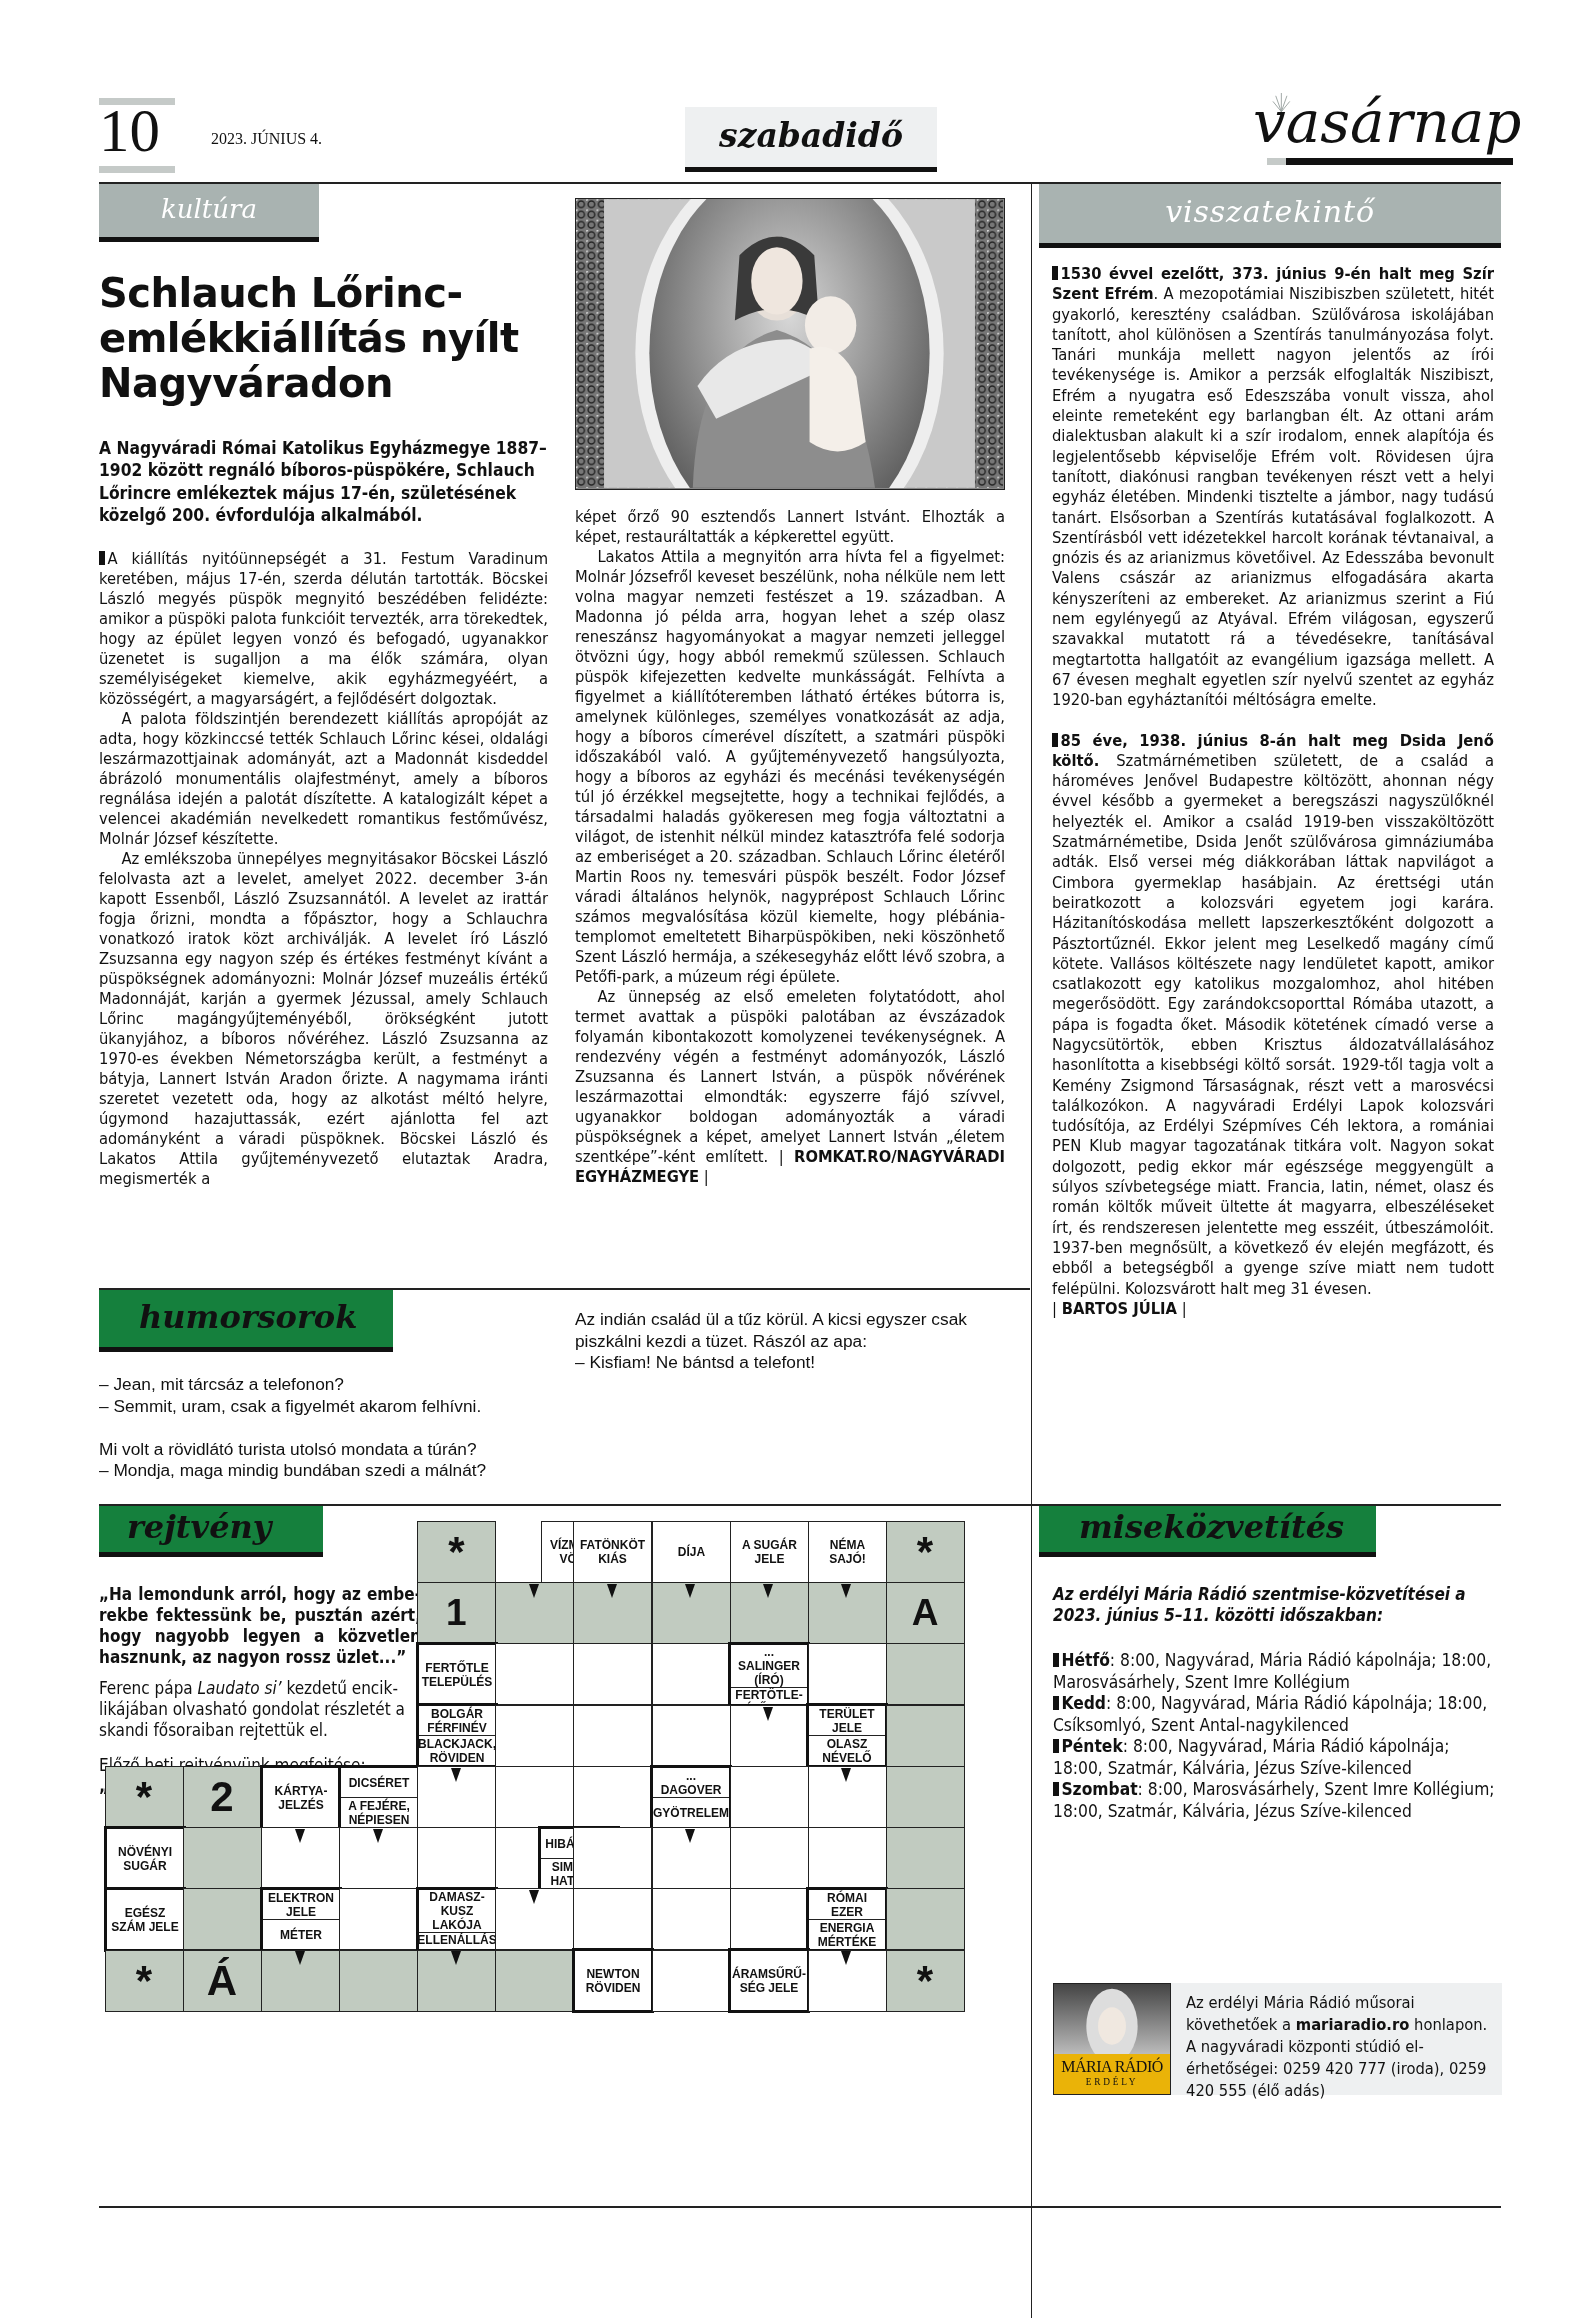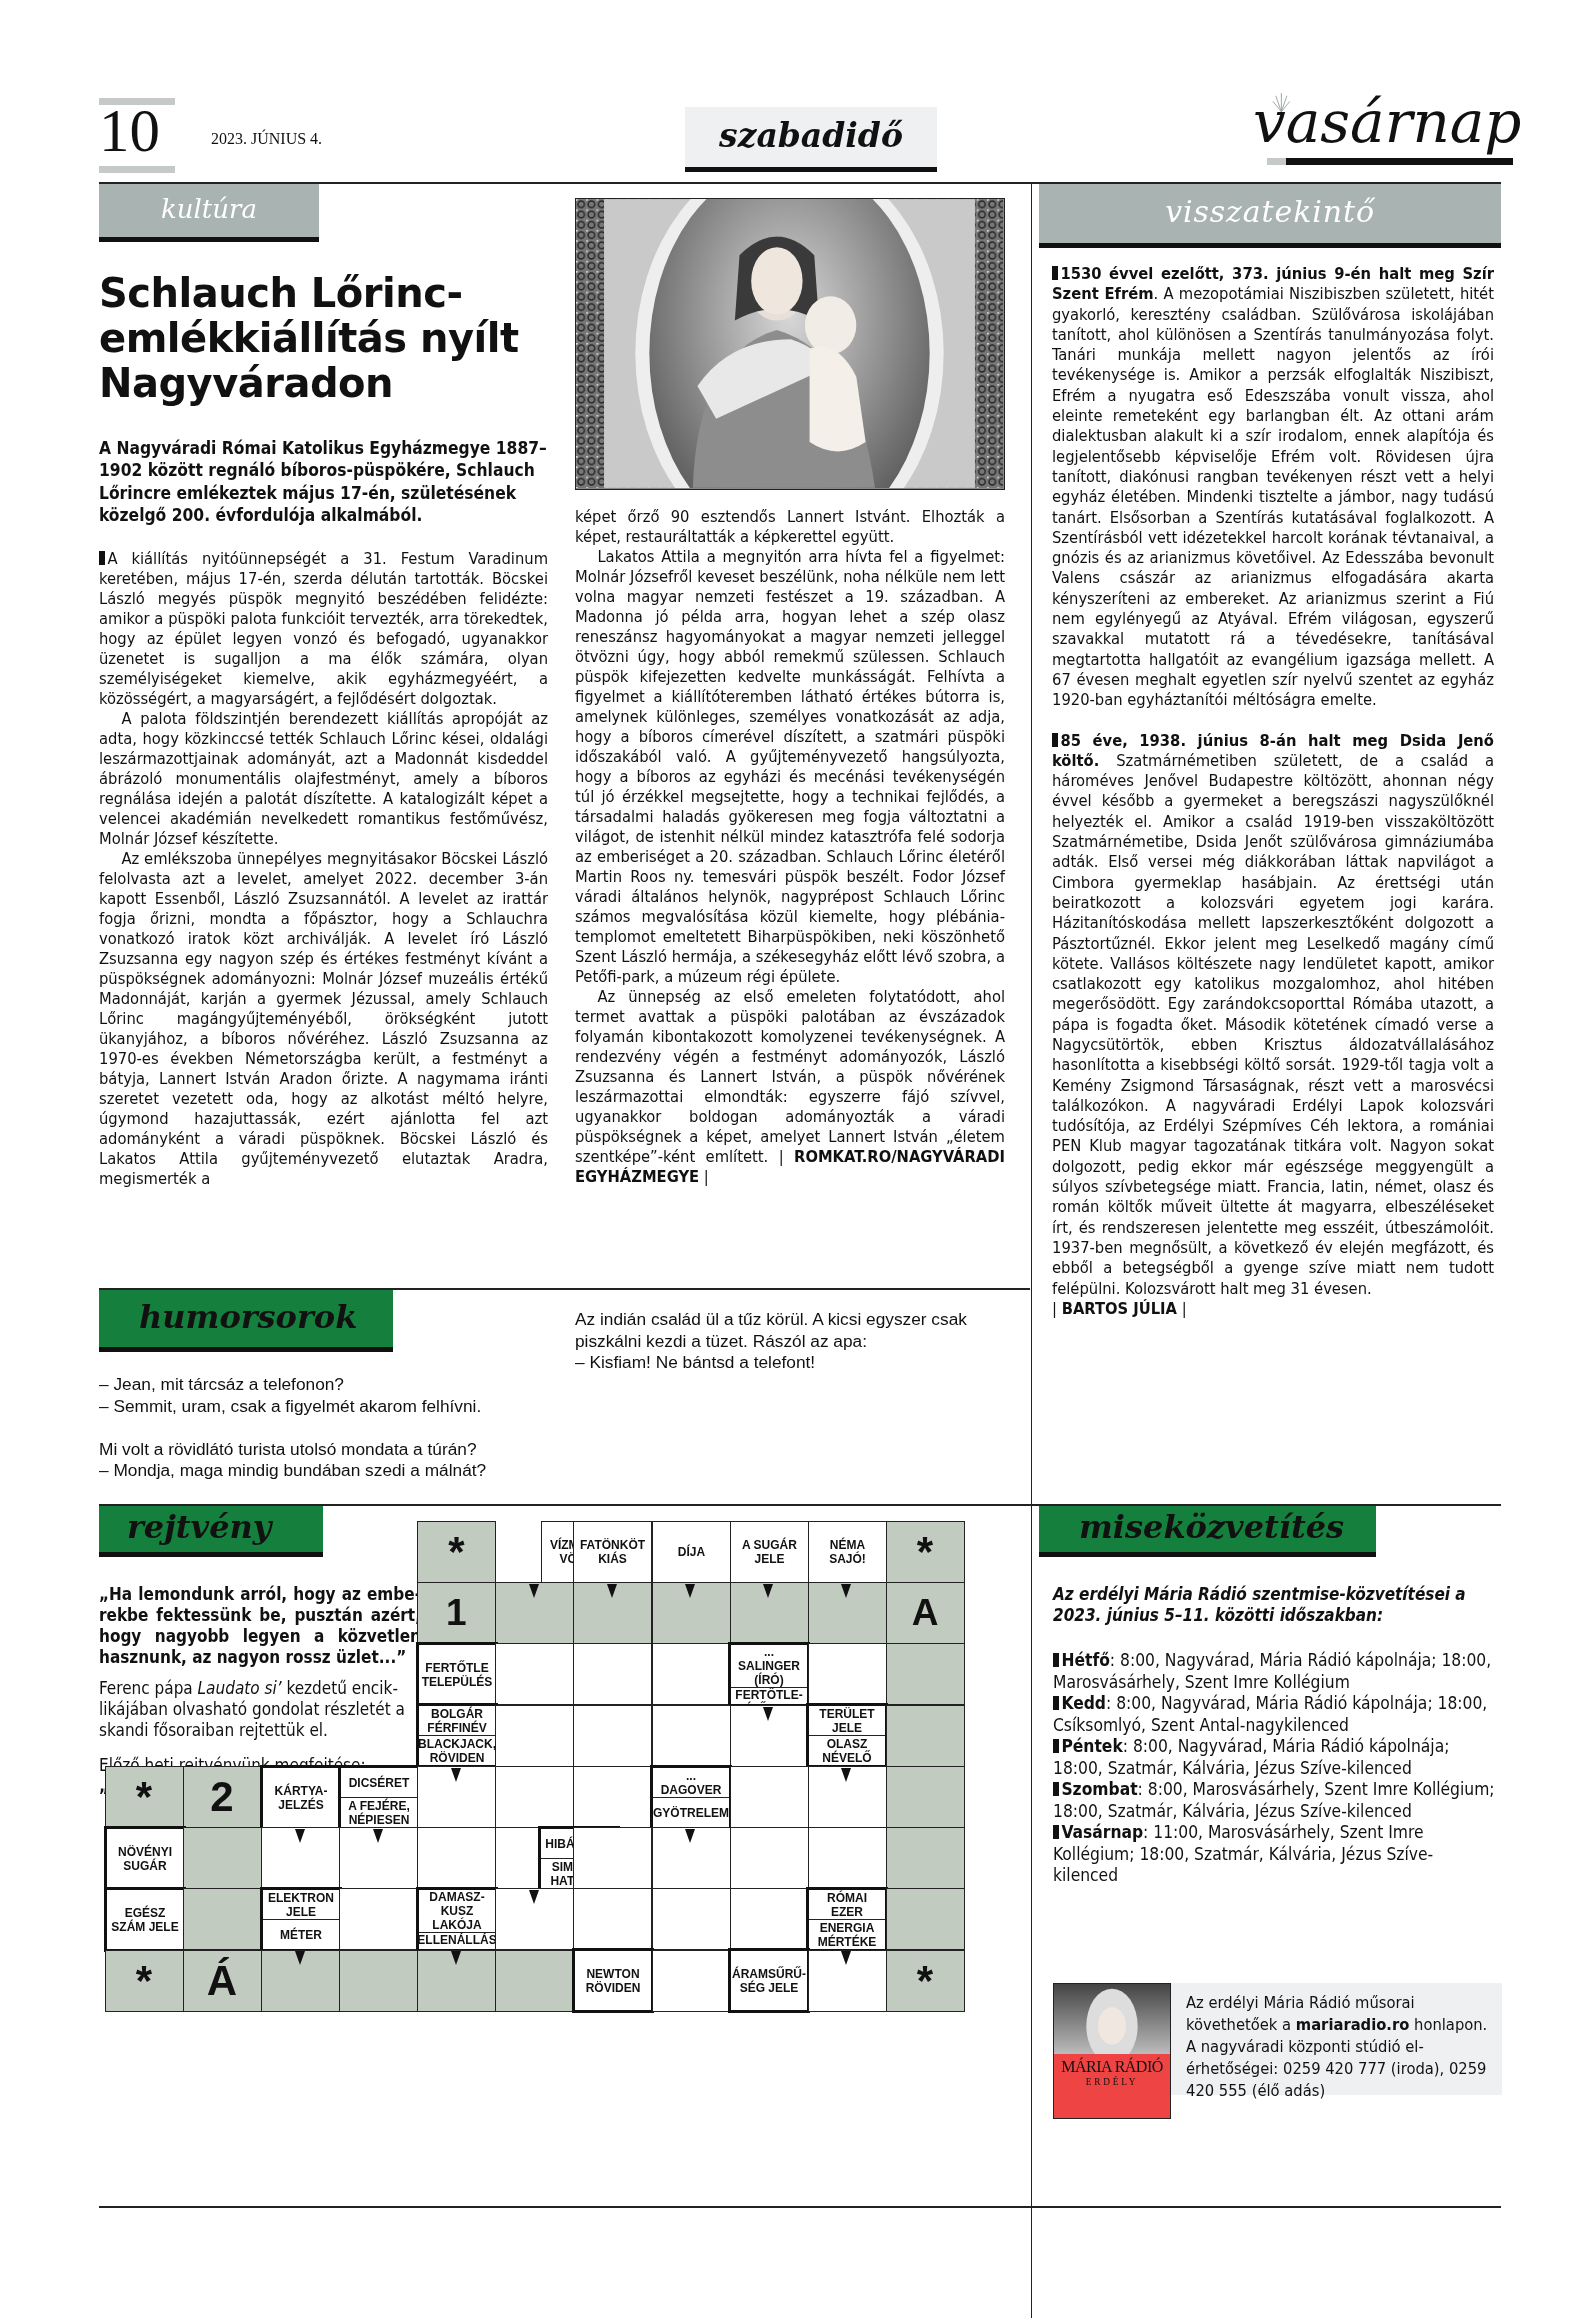--- a/index.html
+++ b/index.html
@@ -296,25 +296,24 @@
     <div class="big" style="left: 463px; top: 429px; width: 78px; height: 61px; font-size: 42px;">*</div>
   </div>
 
 <div class="abs lab2" style="left:1039px;top:1506px;width:337px;height:51px;font-size:32px;line-height:43px;padding-left:40px;">miseközvetítés</div>
 <div class="abs" style="left:1053px;top:1584px;width:435px;font-weight:bold;font-style:italic;font-size:17px;line-height:21px;">Az erdélyi Mária Rádió szentmise-közvetítései a 2023.  június 5–11. közötti időszakban:</div>
 <div class="abs mise" style="left:1053px;top:1650px;width:444px;" id="mise-list">
     <div><span class="sq"></span><b>Hétfő</b><span>: 8:00, Nagyvárad, Mária Rádió kápolnája; 18:00, Marosvásárhely, Szent Imre Kollégium</span></div>
     <div><span class="sq"></span><b>Kedd</b><span>: 8:00, Nagyvárad, Mária Rádió kápolnája; 18:00, Csíksomlyó, Szent Antal-nagykilenced</span></div>
     <div><span class="sq"></span><b>Péntek</b><span>: 8:00, Nagyvárad, Mária Rádió kápolnája; 18:00, Szatmár, Kálvária, Jézus Szíve-kilenced</span></div>
     <div><span class="sq"></span><b>Szombat</b><span>: 8:00, Marosvásárhely, Szent Imre Kollégium; 18:00, Szatmár, Kálvária, Jézus Szíve-kilenced</span></div>
-    <div><span class="sq"></span><b>Vasárnap</b><span>: 11:00, Marosvásárhely, Szent Imre Kollégium; 18:00, Szatmár, Kálvária, Jézus Szíve-kilenced</span></div>
   </div>
 
 <div class="abs" style="left:1053px;top:1983px;width:449px;height:112px;background:#eef0f1;">
-  <div style="position:absolute;left:0;top:0;width:118px;height:136px;border:0.9px solid #222;box-sizing:border-box;background:#ef4444;text-decoration:underline;">
+  <div style="position:absolute;left:0;top:0;width:118px;height:112px;border:0.9px solid #222;box-sizing:border-box;background:#eab308;text-decoration:underline;">
     <div style="position:absolute;left:0;top:0;width:116px;height:70px;background:linear-gradient(#444,#bbb);overflow:hidden;">
       <svg width="116" height="70" viewBox="0 0 248 150">
           <ellipse cx="124" cy="90" rx="55" ry="80" fill="#ddd"></ellipse>
           <ellipse cx="124" cy="90" rx="30" ry="40" fill="#f0e8e0"></ellipse>
         </svg>
     </div>
     <div style="position:absolute;left:0;top:74px;width:116px;text-align:center;font-family:'Liberation Serif',serif;font-size:16px;line-height:18px;letter-spacing:-0.5px;">MÁRIA RÁDIÓ</div>
     <div style="position:absolute;left:0;top:93px;width:116px;text-align:center;font-family:'Liberation Serif',serif;font-size:9.3px;letter-spacing:2.8px;">ERDÉLY</div>
   </div>
   <div style="position:absolute;left:133px;top:9.3px;width:308px;font-size:16.4px;line-height:22px;">

